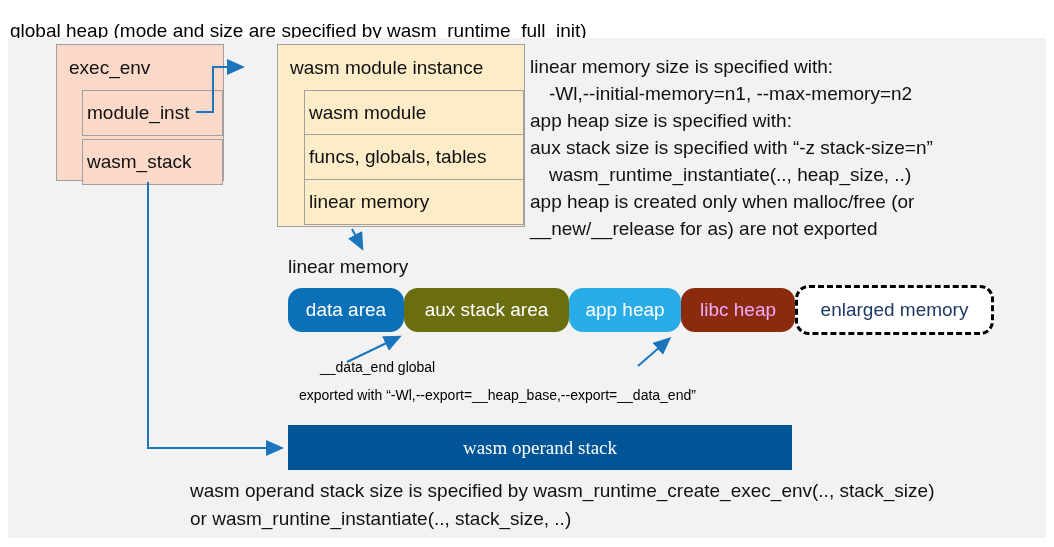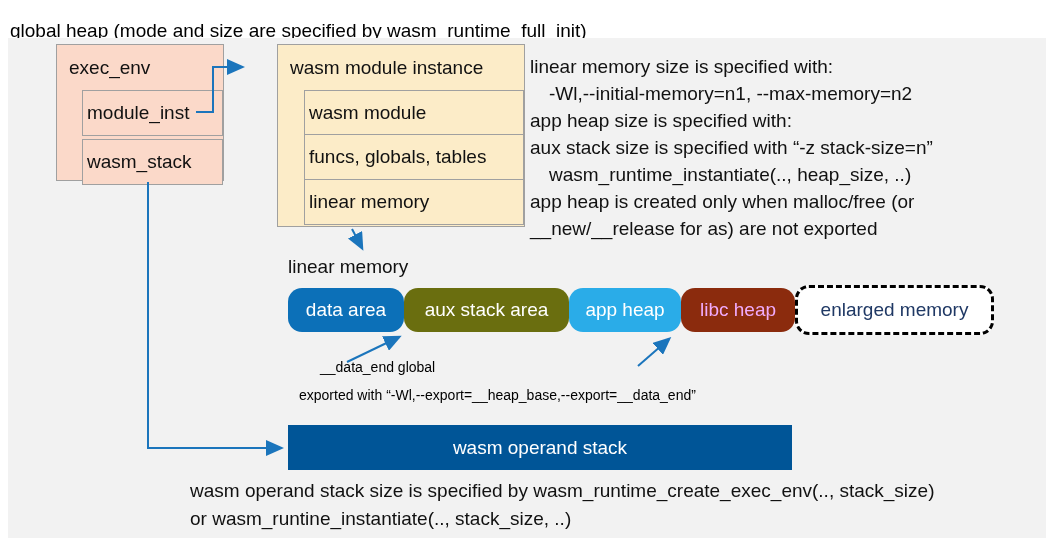--- a/index.html
+++ b/index.html
@@ -94,21 +94,21 @@
       <span>libc heap</span>
     </div>
     <div class="seg seg-enlarged" style="width: 199px; background-color: rgb(255, 255, 255); color: rgb(31, 56, 100);">
       <span>enlarged memory</span>
     </div>
   </div>
 
   <div class="abs annot" style="left:320px;top:359px;">__data_end global</div>
   <div class="abs annot" style="left:299px;top:387px;">exported with “-Wl,--export=__heap_base,--export=__data_end”</div>
 
-  <div id="operand-bar" class="abs" style="background-color: rgb(0, 85, 151);">
+  <div id="operand-bar" class="abs" style="background-color: rgb(0, 85, 151); font-family: Liberation Serif, serif;">
     <span>wasm operand stack</span>
   </div>
 
   <div class="abs" style="left:190px;top:477px;">
     <div class="note-line" style="line-height:28px;">wasm operand stack size is specified by wasm_runtime_create_exec_env(.., stack_size)</div>
     <div class="note-line" style="line-height:28px;">or wasm_runtine_instantiate(.., stack_size, ..)</div>
   </div>
 
   <svg class="overlay" width="1054" height="547" viewBox="0 0 1054 547">
     <defs>

